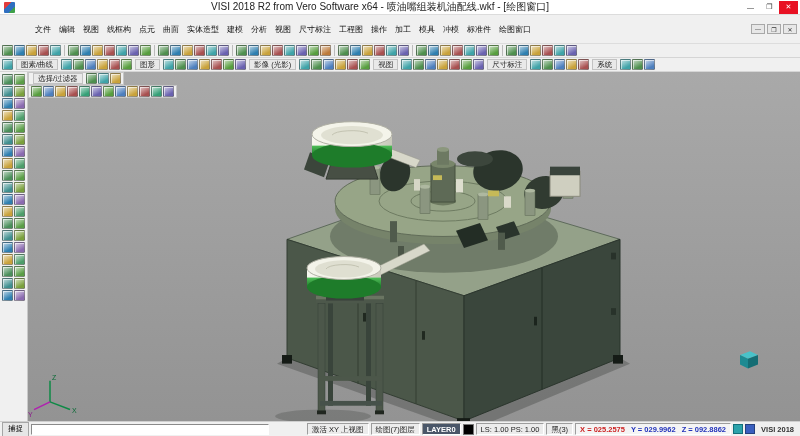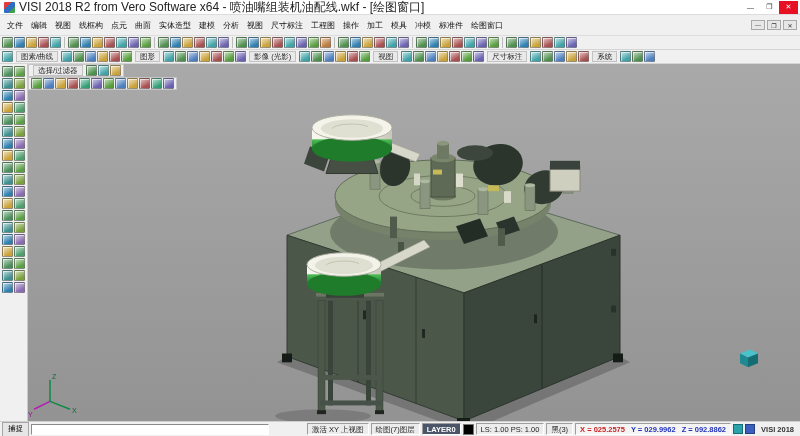--- a/index.html
+++ b/index.html
@@ -2,27 +2,27 @@
 <html><head>
 <meta charset="utf-8">
 <style>
   *{margin:0;padding:0;box-sizing:border-box;font-family:"Liberation Sans",sans-serif;}
   html,body{width:800px;height:436px;overflow:hidden;background:#6b6b6b;}
   .window{width:800px;height:436px;display:flex;flex-direction:column;background:#f0f0f0;}
 
   
   .titlebar{height:15px;background:#ffffff;display:flex;align-items:center;padding:0 2px;border-bottom:1px solid #dcdcdc;flex:none;}
   .app-icon{width:11px;height:11px;margin:0 4px 0 2px;background:linear-gradient(135deg,#e03c3c 0 35%,#2f6fc0 35% 70%,#3fa04a 70%);border-radius:1px;flex:none;}
-  .title-text{flex:1;text-align:left;font-size:12px;color:#222;white-space:nowrap;overflow:hidden;}
+  .title-text{flex:1;text-align:center;font-size:10px;color:#222;white-space:nowrap;overflow:hidden;}
   .win-controls{display:flex;flex:none;}
   .win-btn{width:19px;height:13px;display:flex;align-items:center;justify-content:center;font-size:7px;color:#333;}
   .win-btn.close{background:#e81123;color:#fff;}
 
   
-  .menubar{height:21px;background:#f0f0f0;display:flex;align-items:center;padding:0 3px;border-bottom:1px solid #dddddd;flex:none;}
+  .menubar{height:29px;background:#f0f0f0;display:flex;align-items:center;padding:0 3px;border-bottom:1px solid #dddddd;flex:none;margin-left:28px;}
   .menu-item{padding:0 4px;font-size:8px;color:#111;white-space:nowrap;}
   .mdi-controls{margin-left:auto;display:flex;gap:2px;}
   .mdi-btn{width:14px;height:10px;border:1px solid #a8a8a8;background:#e7e7e7;font-size:6px;display:flex;align-items:center;justify-content:center;color:#333;}
 
   
   .toolbar{height:14px;background:#f0f0f0;display:flex;align-items:center;padding:0 2px;border-bottom:1px solid #d5d5d5;gap:1px;flex:none;overflow:hidden;}
   .tb-icon{width:11px;height:11px;border:1px solid rgba(80,80,80,.5);border-radius:1px;flex:none;box-shadow:inset 1px 1px 0 rgba(255,255,255,.55);}
   .tb-sep{width:1px;height:11px;background:#bbbbbb;margin:0 2px;flex:none;}
   .tb-label{font-size:7.5px;color:#222;padding:0 4px;border:1px solid #c2c2c2;background:#e9e9e9;height:11px;line-height:10px;margin:0 2px;white-space:nowrap;flex:none;}
 

